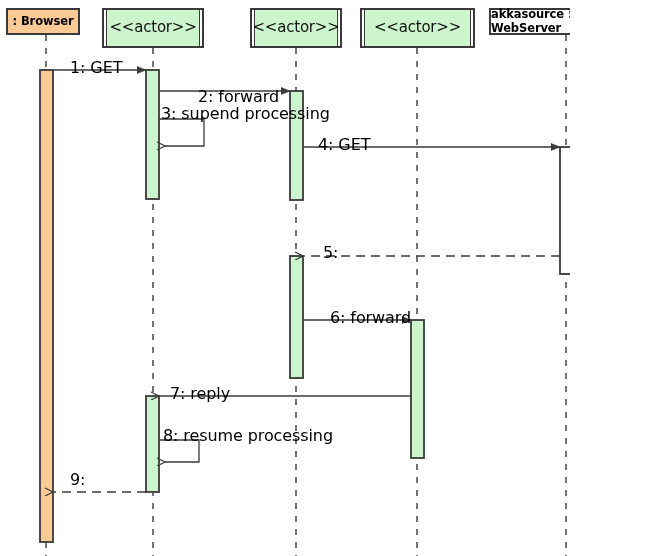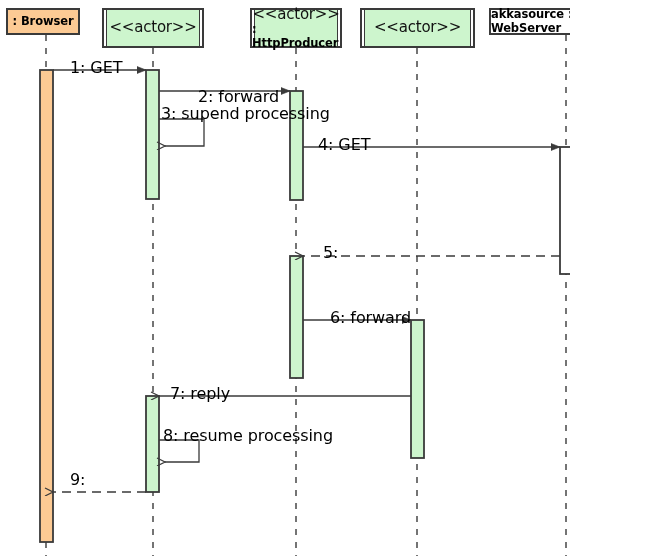--- a/index.html
+++ b/index.html
@@ -135,21 +135,20 @@
 
   <div id="header-layer">
       <div class="hdr-box browser" style="left: 6px; top: 8px; width: 74px; height: 27px;">
         <div class="hdr-name">: Browser</div>
       </div>
       <div class="hdr-box actor" style="left: 102px; top: 8px; width: 102px; height: 40px;">
         <div class="hdr-stereo">&lt;&lt;actor&gt;&gt;</div>
       </div>
       <div class="hdr-box actor" style="left: 250px; top: 8px; width: 92px; height: 40px;">
         <div class="hdr-stereo">&lt;&lt;actor&gt;&gt;</div>
-        <div class="hdr-name">: HttpProducer</div>
       </div>
       <div class="hdr-box actor" style="left: 360px; top: 8px; width: 115px; height: 40px;">
         <div class="hdr-stereo">&lt;&lt;actor&gt;&gt;</div>
       </div>
       <div class="hdr-box plain" style="left: 489px; top: 8px; width: 155px; height: 27px;">
         <div class="hdr-name">akkasource : WebServer</div>
       </div>
     </div>
   <div id="label-layer">
       <div class="msg-label" style="left: 70px; top: 58px;">1: GET</div>

